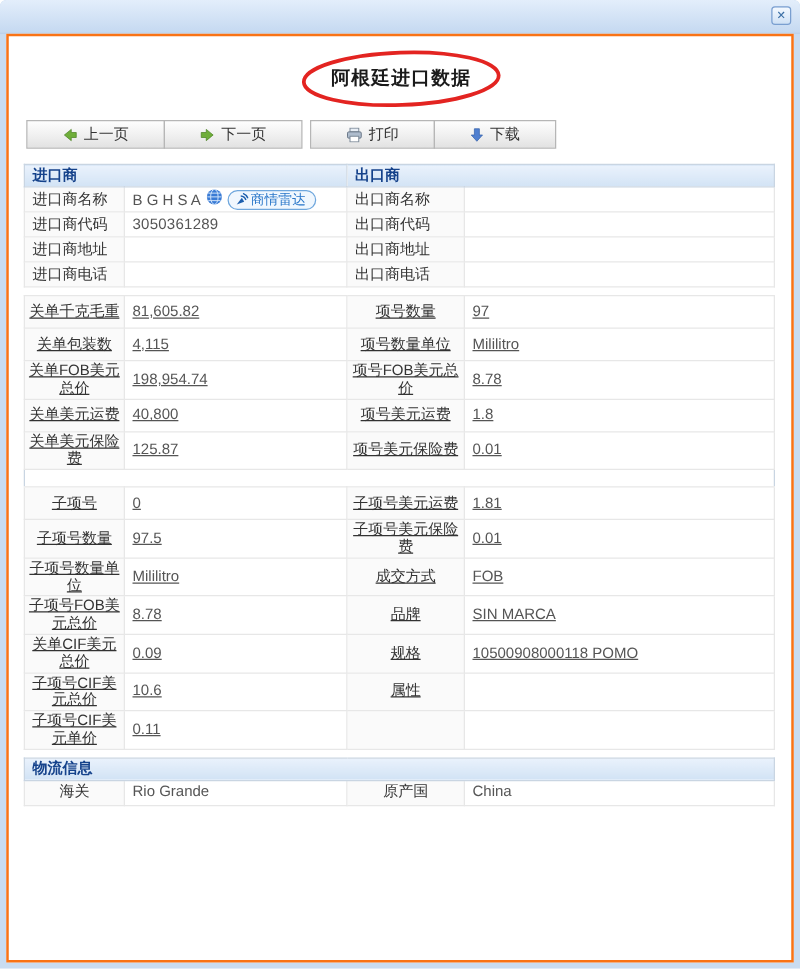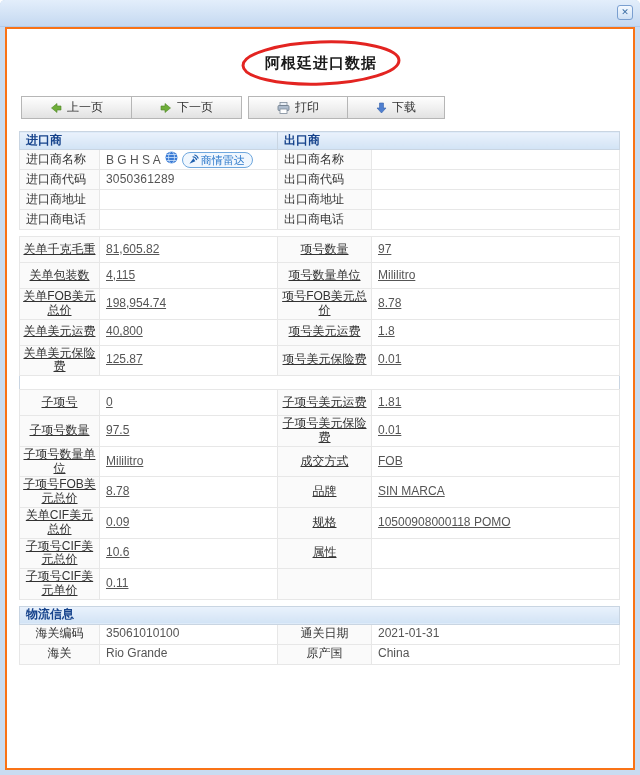--- a/index.html
+++ b/index.html
@@ -228,26 +228,20 @@
           <col style="width:80px">
           <col style="width:178px">
           <col style="width:94px">
           <col style="width:248px">
         </colgroup>
       <tbody>
           <tr class="sec-hdr">
             <td colspan="4">物流信息</td>
           </tr>
       <tr class="r20">
-        <td class="lbl c">海关编码</td>
-        <td>35061010100</td>
-        <td class="lbl c">通关日期</td>
-        <td>2021-01-31</td>
-      </tr>
-      <tr class="r20">
         <td class="lbl c">海关</td>
         <td>Rio Grande</td>
         <td class="lbl c">原产国</td>
         <td>China</td>
       </tr>
     </tbody>
       </table>
 
   </div>
 </div>

